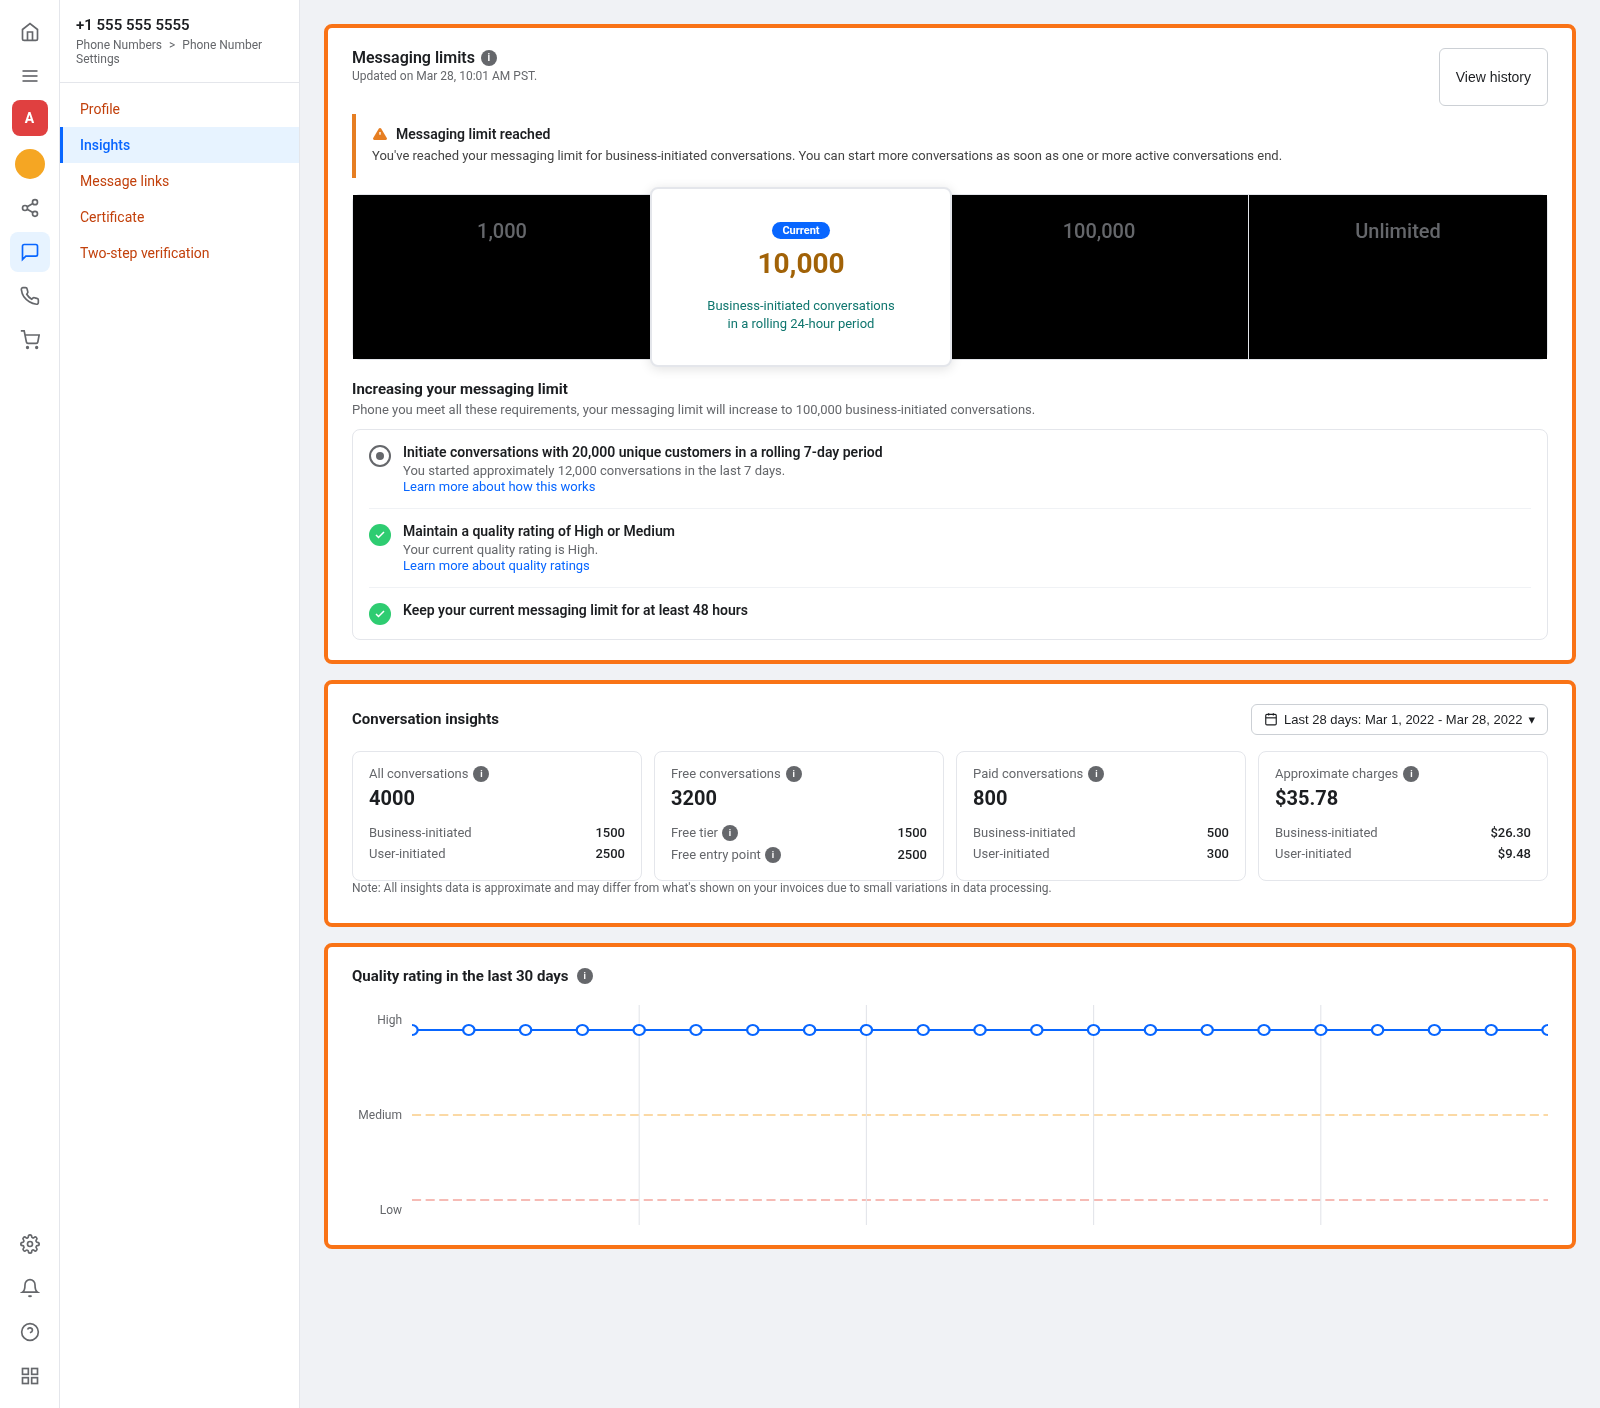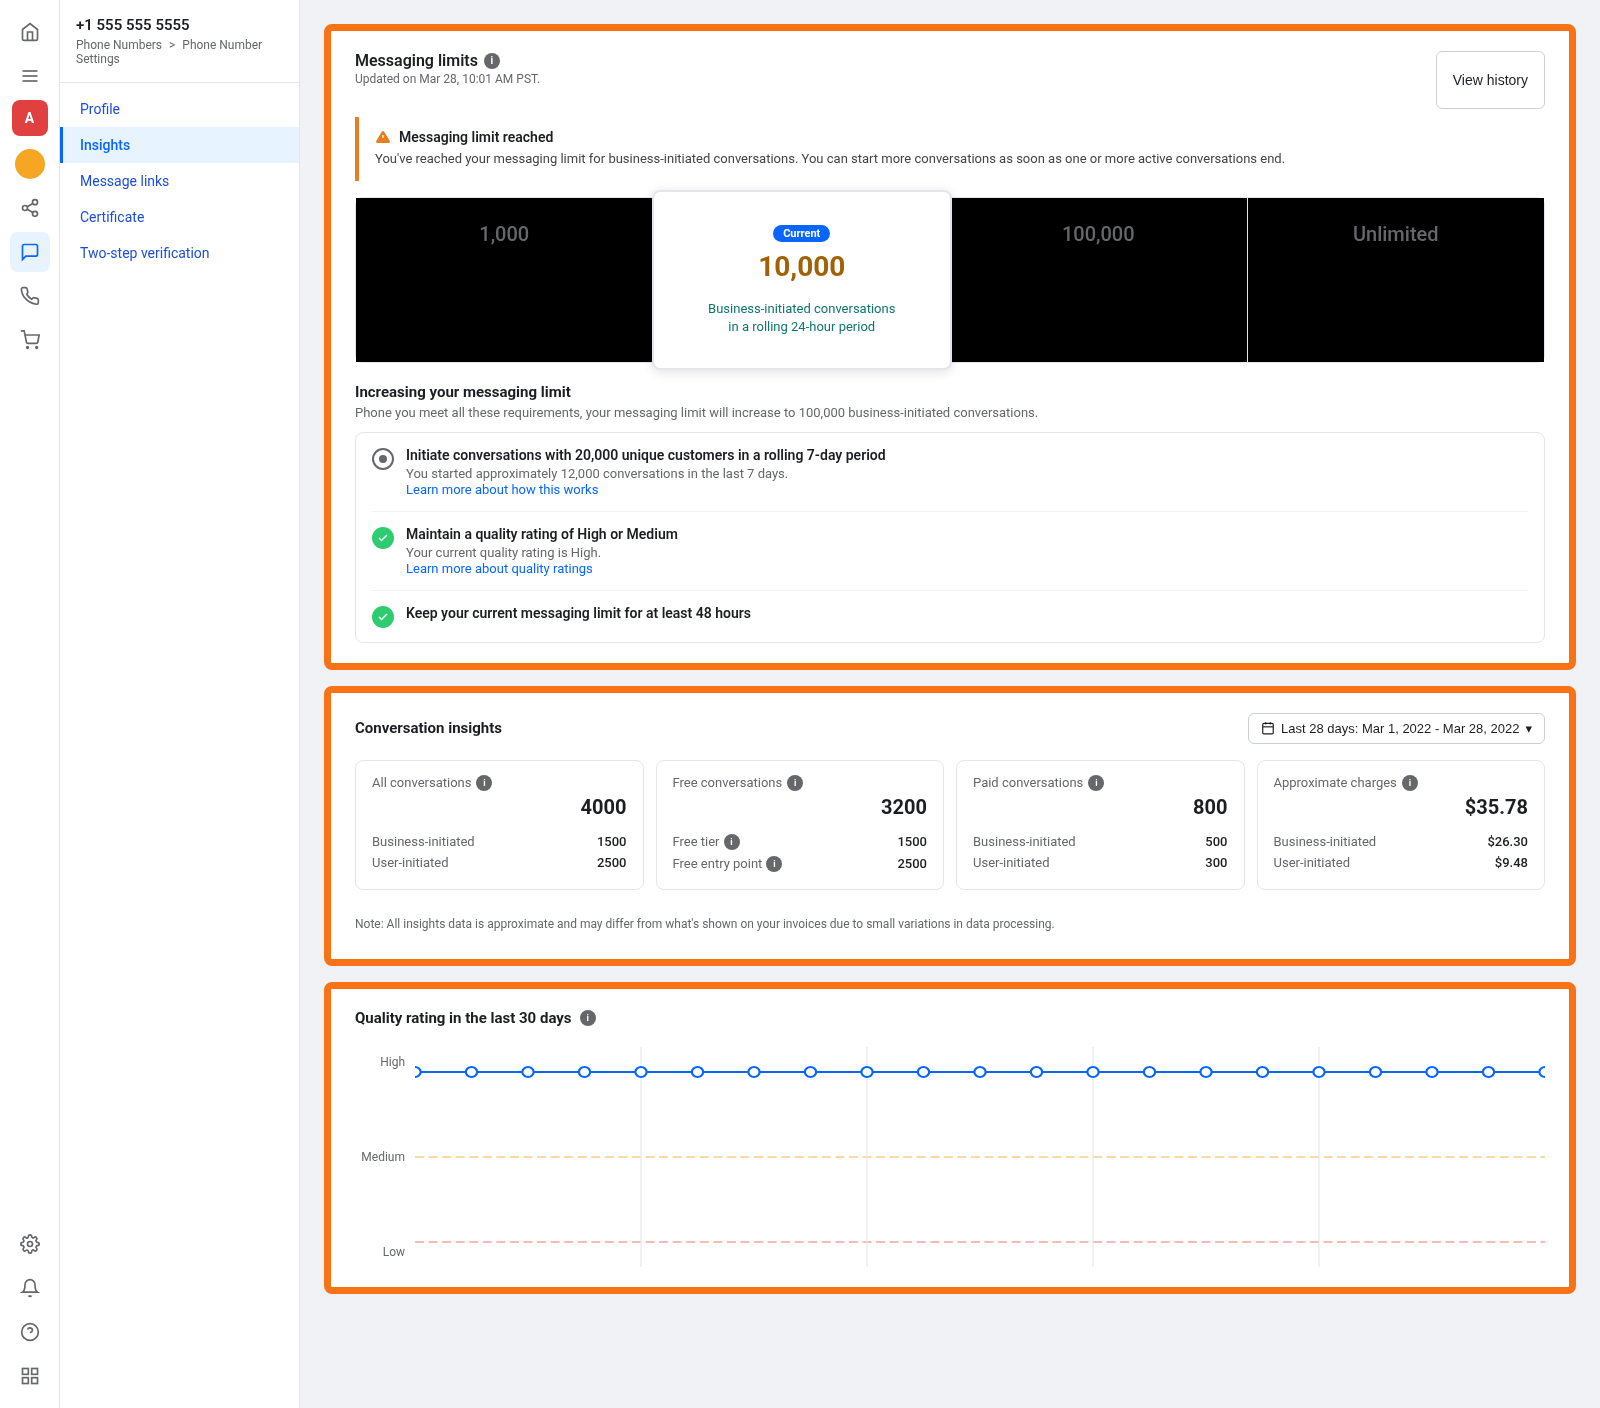--- a/index.html
+++ b/index.html
@@ -52,21 +52,21 @@
       font-size: 12px;
       color: #65676b;
       margin-top: 4px;
     }
     .sidebar-nav {
       padding: 8px 0;
     }
     .sidebar-nav-item {
       padding: 10px 20px;
       cursor: pointer;
-      color: #1d4ed8;
+      color: #c2410c;
       font-size: 14px;
       font-weight: 400;
       border-radius: 0;
     }
     .sidebar-nav-item.active {
       background: #e7f3ff;
       color: #0866ff;
       font-weight: 500;
       border-left: 3px solid #0866ff;
       padding-left: 17px;
@@ -77,21 +77,21 @@
       flex: 1;
       overflow-y: auto;
       padding: 24px;
       background: #f0f2f5;
     }
 
     
     .card {
       background: #fff;
       border-radius: 8px;
-      border: 7px solid #f97316;
+      border: 4px solid #f97316;
       padding: 20px 24px;
       margin-bottom: 16px;
     }
 
     
     .section-header {
       display: flex;
       align-items: flex-start;
       justify-content: space-between;
       margin-bottom: 8px;
@@ -261,22 +261,21 @@
       display: flex;
       align-items: center;
       gap: 6px;
       color: #1c1e21;
     }
 
     .insights-grid {
       display: grid;
       grid-template-columns: repeat(4, 1fr);
       gap: 12px;
-      margin-bottom: 27px;
-      text-align: right;
+      margin-bottom: 0;
     }
     .insight-card {
       border: 1px solid #e4e6eb;
       border-radius: 8px;
       padding: 14px 16px;
       background: #fff;
     }
     .insight-card-title {
       font-size: 13px;
       color: #65676b;

